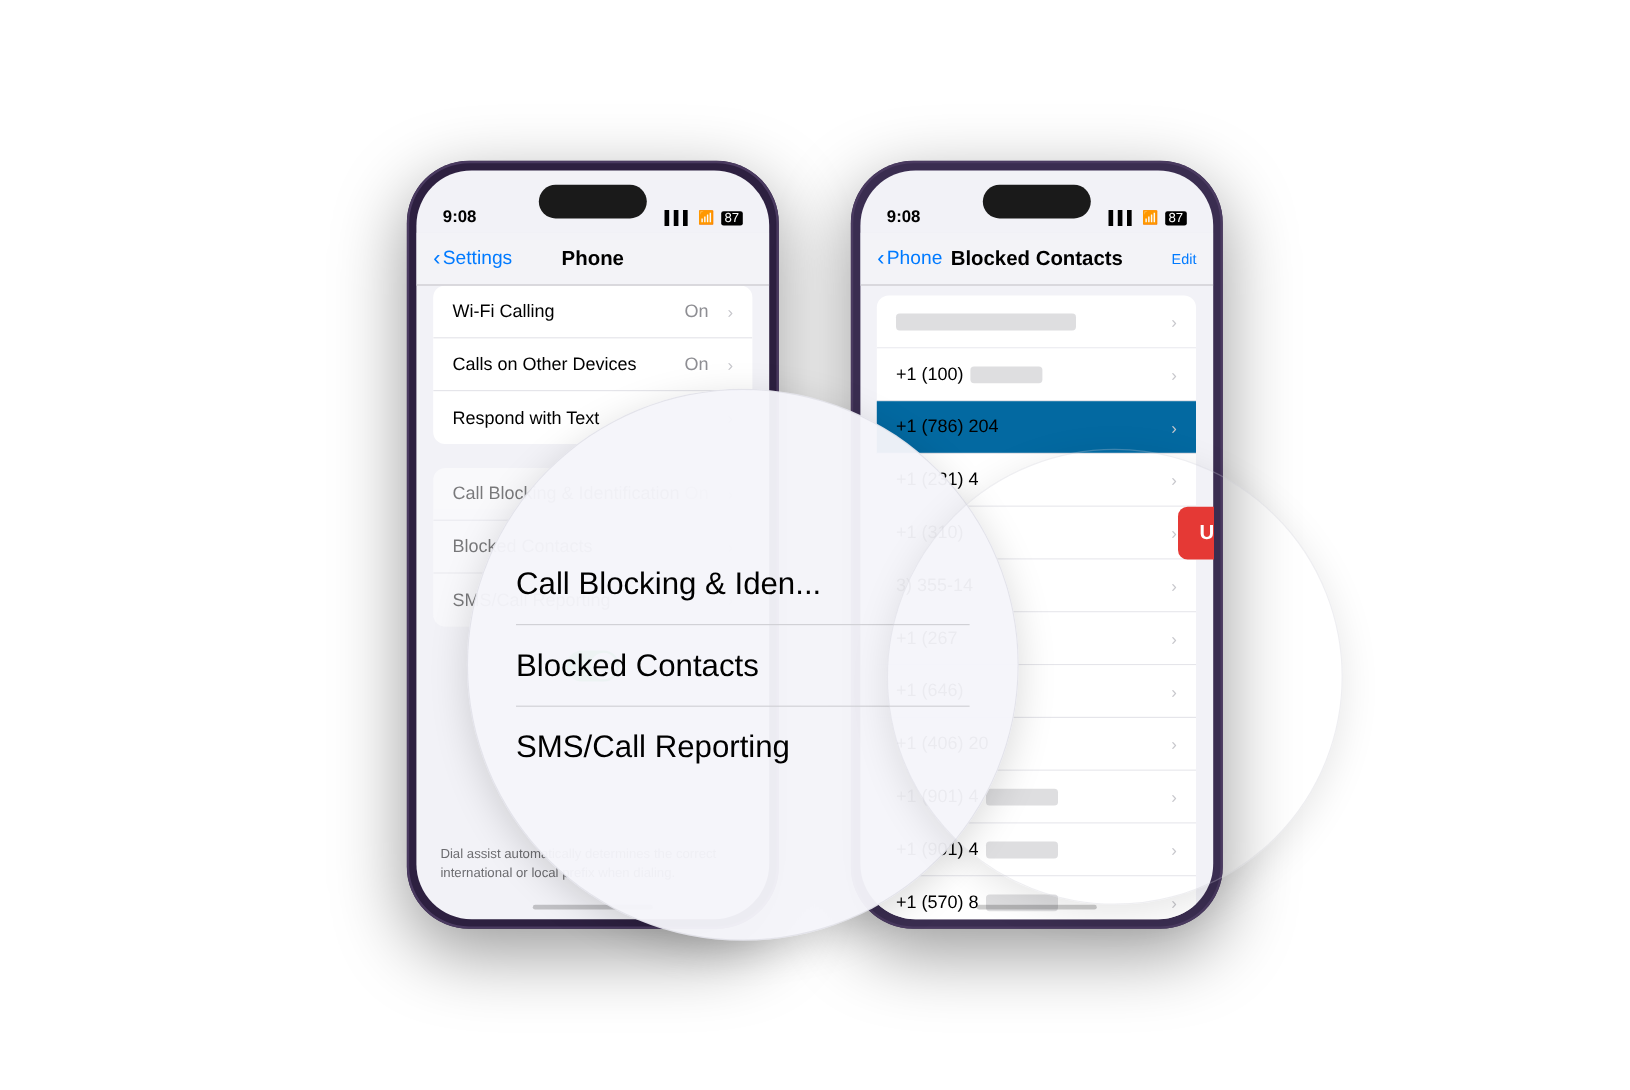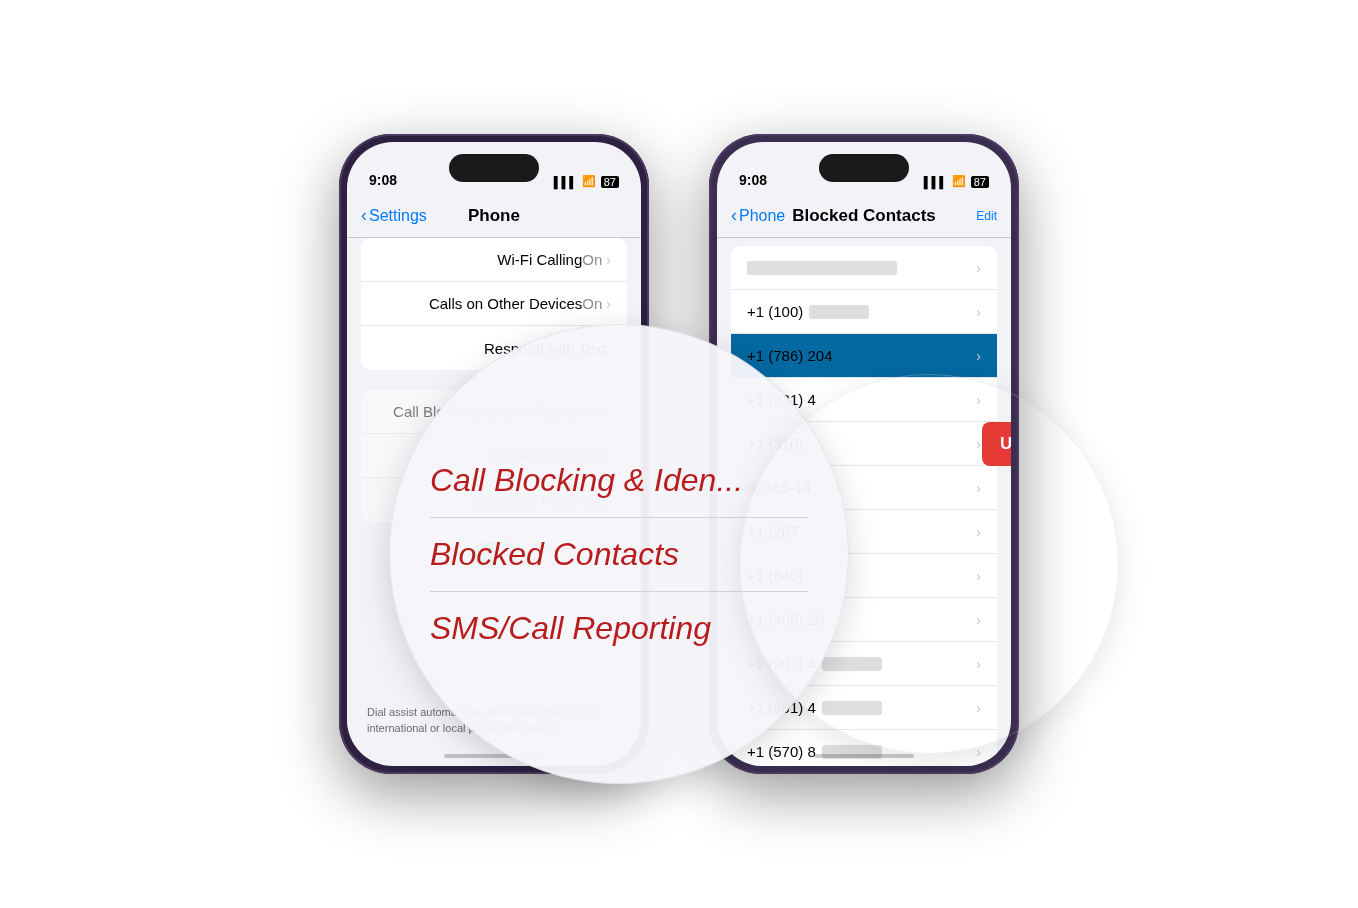--- a/index.html
+++ b/index.html
@@ -141,39 +141,39 @@
     .settings-group {
       background: #fff;
       border-radius: 10px;
       margin: 0 14px 20px;
       overflow: hidden;
     }
 
     .settings-row {
       display: flex;
       align-items: center;
-      justify-content: flex-end;
+      justify-content: space-between;
       padding: 11px 16px;
       border-bottom: 0.5px solid #e5e5ea;
       min-height: 44px;
     }
 
     .settings-row:last-child {
       border-bottom: none;
     }
 
     .row-label {
       font-size: 15px;
       color: #000;
     }
 
     .row-right {
       display: flex;
       align-items: center;
-      gap: 4px;
+      gap: 16px;
       color: #8e8e93;
       font-size: 15px;
     }
 
     .chevron {
       color: #c7c7cc;
       font-size: 14px;
     }
 
     
@@ -196,24 +196,23 @@
     }
 
     .magnify-content {
       width: 100%;
       padding: 0 40px;
     }
 
     .magnify-item {
       padding: 18px 0;
       border-bottom: 0.5px solid #d1d1d6;
-      font-size: 32px;
+      font-size: 26px;
       font-weight: 400;
-      color: #b91c1c;
-      font-style: italic;
+      color: #000000;
     }
 
     .magnify-item:last-child {
       border-bottom: none;
     }
 
     .contact-row {
       display: flex;
       align-items: center;
       justify-content: space-between;

